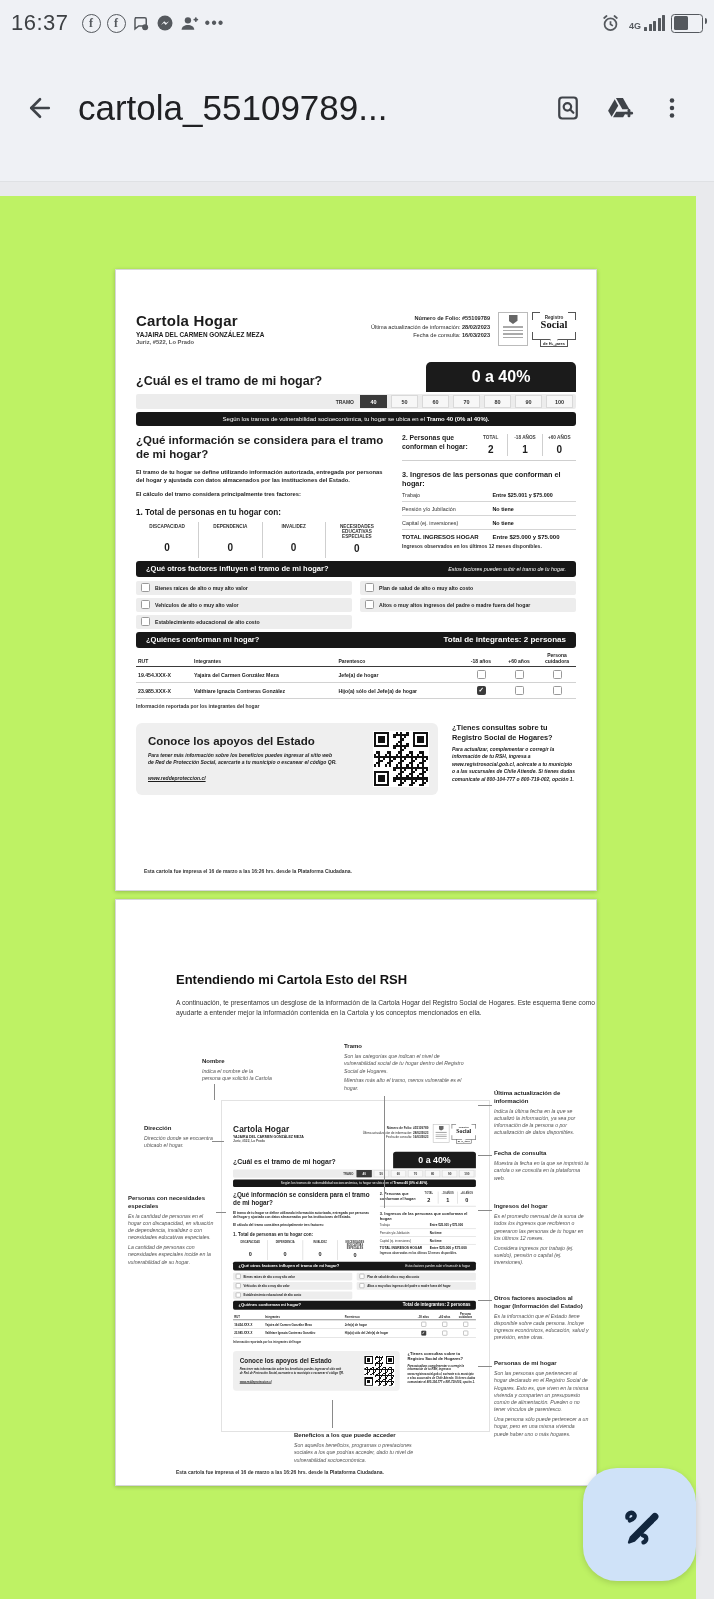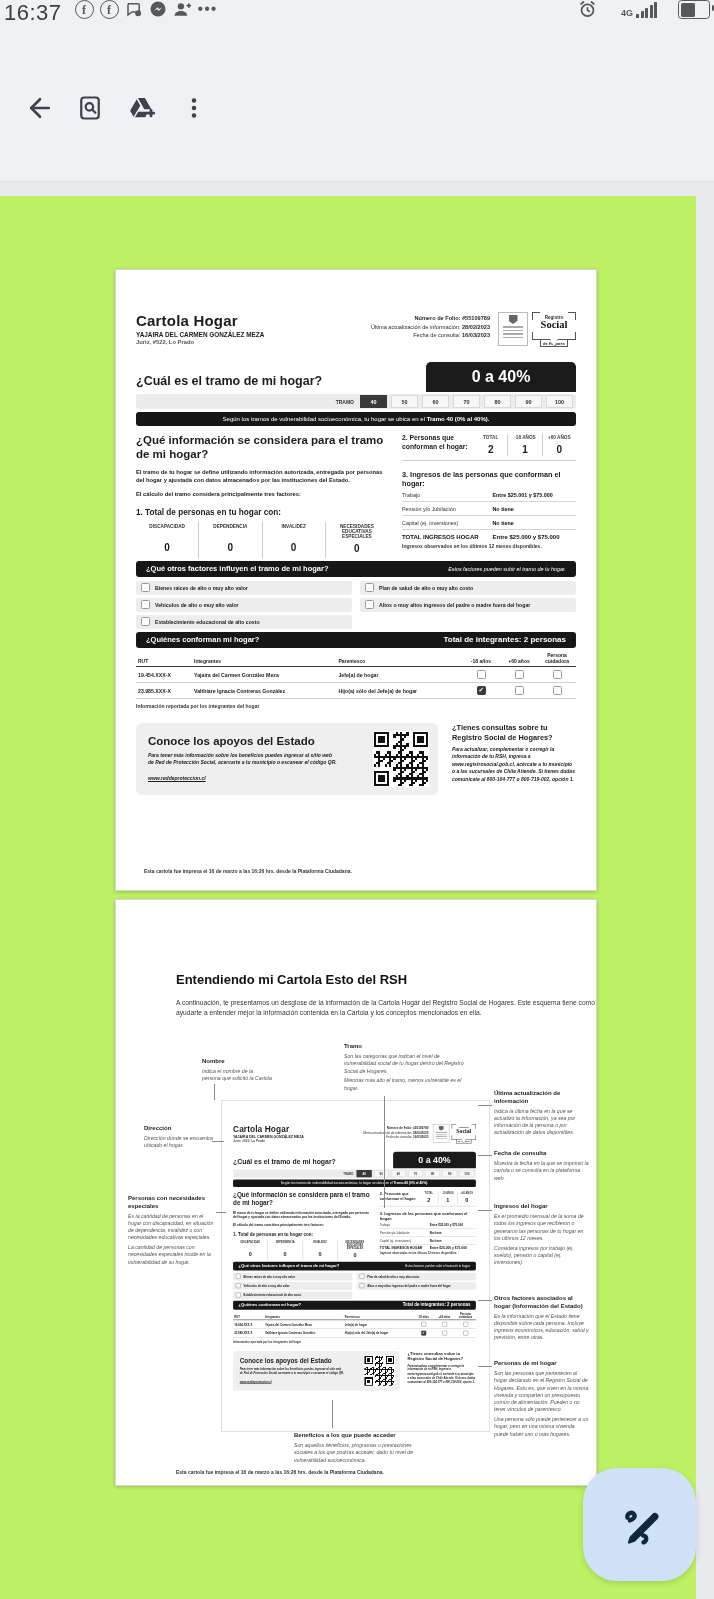--- a/index.html
+++ b/index.html
@@ -3,24 +3,24 @@
 <meta charset="utf-8">
 <style>
   html,body{margin:0;padding:0}
   body{
     width:714px;height:1599px;position:relative;overflow:hidden;
     background:#e9eaed;font-family:"Liberation Sans",sans-serif;
     -webkit-font-smoothing:antialiased;
   }
   
   .chrome{position:absolute;top:0;left:0;width:714px;height:181px;background:#eff1f5;border-bottom:1px solid #dfe1e4;z-index:30}
-  .statusbar{position:absolute;top:0;left:0;right:0;height:46px;display:flex;align-items:flex-start;padding:0 4px;color:#474b50}
+  .statusbar{position:absolute;top:0;left:0;right:0;height:46px;display:flex;align-items:center;padding:0 11px;color:#474b50}
   .sb-time{font-size:22px;color:#3d4043;margin-right:10px;letter-spacing:.5px}
   .sb-ic{display:inline-flex;align-items:center;justify-content:center;margin:0 3px;color:#55595e}
-  .sb-right{margin-left:auto;display:flex;align-items:center;gap:21px}
+  .sb-right{margin-left:auto;display:flex;align-items:center;gap:6px}
   .fb-circle{width:17px;height:17px;border:1.6px solid #55595e;border-radius:50%;display:inline-flex;align-items:center;justify-content:center;font-family:"Liberation Serif",serif;font-weight:bold;font-size:12px;line-height:1;color:#55595e}
   .net{display:flex;align-items:flex-end;gap:1px}
   .net .fourg{font-size:9px;font-weight:bold;color:#55595e;margin-right:2px;line-height:1}
   .bars{display:flex;align-items:flex-end;gap:1.5px}
   .bars i{display:block;width:3px;background:#55595e;border-radius:.5px}
   .batt{width:27px;height:14px;border:1.8px solid #55595e;border-radius:3.5px;position:relative;display:flex;align-items:center;padding:1.5px}
   .batt::after{content:"";position:absolute;right:-5px;top:3.5px;width:2.5px;height:6px;background:#55595e;border-radius:0 2px 2px 0}
   .batt i{display:block;height:100%;width:55%;background:#55595e;border-radius:1.5px}
   .appbar{position:absolute;top:56px;left:0;right:0;height:104px;display:flex;align-items:center;padding:0 16px}
   .back-btn{width:48px;height:48px;display:flex;align-items:center;justify-content:center;flex:0 0 auto}
@@ -184,20 +184,21 @@
         </span>
     </span>
   </div>
   <div class="appbar">
     <div class="back-btn">
       <svg width="30" height="30" viewBox="0 0 24 24" fill="none" stroke="#3f4349" stroke-width="2.1" stroke-linecap="round" stroke-linejoin="round">
           <path d="M19 12H5"></path>
           <path d="M12 19l-7-7 7-7"></path>
         </svg>
     </div>
+    <div class="app-title">cartola_55109789...</div>
     <div class="bar-ic">
       <svg width="28" height="28" viewBox="0 0 24 24" fill="none" stroke="#3f4349" stroke-width="1.9">
           <rect x="4.5" y="3" width="15" height="18" rx="2.5"></rect>
           <circle cx="11.5" cy="11" r="3.2"></circle>
           <path d="M13.8 13.3l2.8 2.8" stroke-linecap="round"></path>
         </svg>
     </div>
     <div class="bar-ic">
       <svg width="28" height="28" viewBox="0 0 24 24" fill="#3f4349">
           <path d="M8.5 3.5h6l5.5 9.5h-6z"></path>

